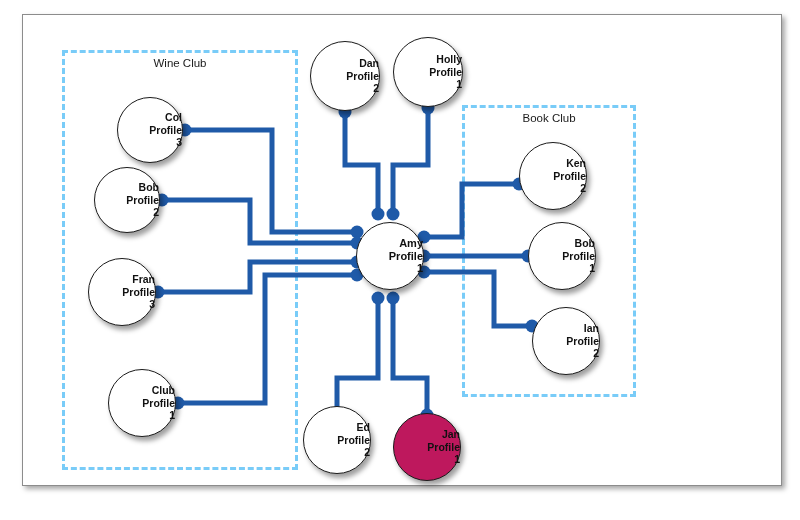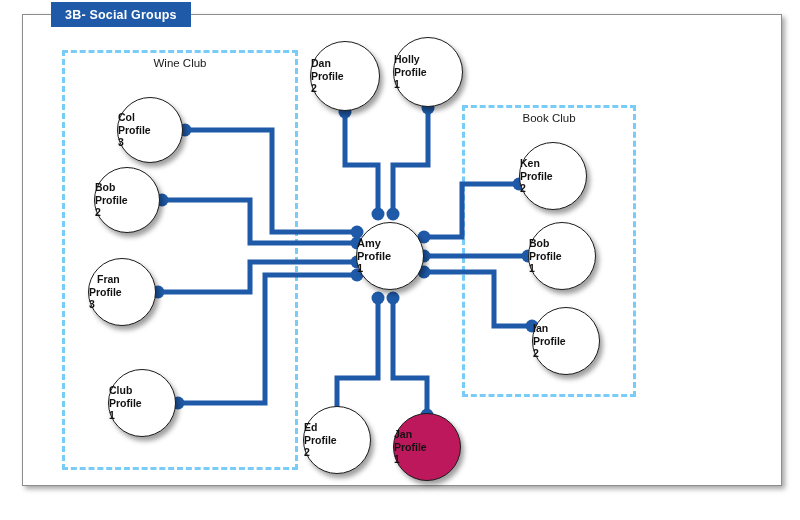--- a/index.html
+++ b/index.html
@@ -73,21 +73,21 @@
   }
   
   .node {
     position: absolute;
     border-radius: 50%;
     background: #ffffff;
     border: 1.6px solid #1b1b1b;
     box-shadow: 3px 4px 5px rgba(0,0,0,0.38);
     display: flex;
     flex-direction: column;
-    align-items: flex-start;
+    align-items: flex-end;
     justify-content: center;
     z-index: 20;
     box-sizing: border-box;
   }
   .node span {
     display: block;
     font-size: 10.5px;
     font-weight: bold;
     color: #111111;
     line-height: 12.5px;
@@ -96,21 +96,20 @@
   }
   .hub span { font-size: 11px; }
 </style>
 </head>
 <body>
 
 <div id="stage">
 
   <div class="frame" style="border-color: rgb(140, 140, 140);"></div>
 
-  <div class="title-banner" style="background: rgb(31, 90, 168); color: rgb(255, 255, 255);">3B- Social Groups</div>
 
   <div id="groups-layer">
       <div class="group-box" style="left: 62px; top: 50px; width: 236px; height: 420px; border-color: rgb(121, 204, 248);">
         <div class="group-label">Wine Club</div>
       </div>
       <div class="group-box" style="left: 462px; top: 105px; width: 174px; height: 292px; border-color: rgb(121, 204, 248);">
         <div class="group-label">Book Club</div>
       </div>
     </div>
 

